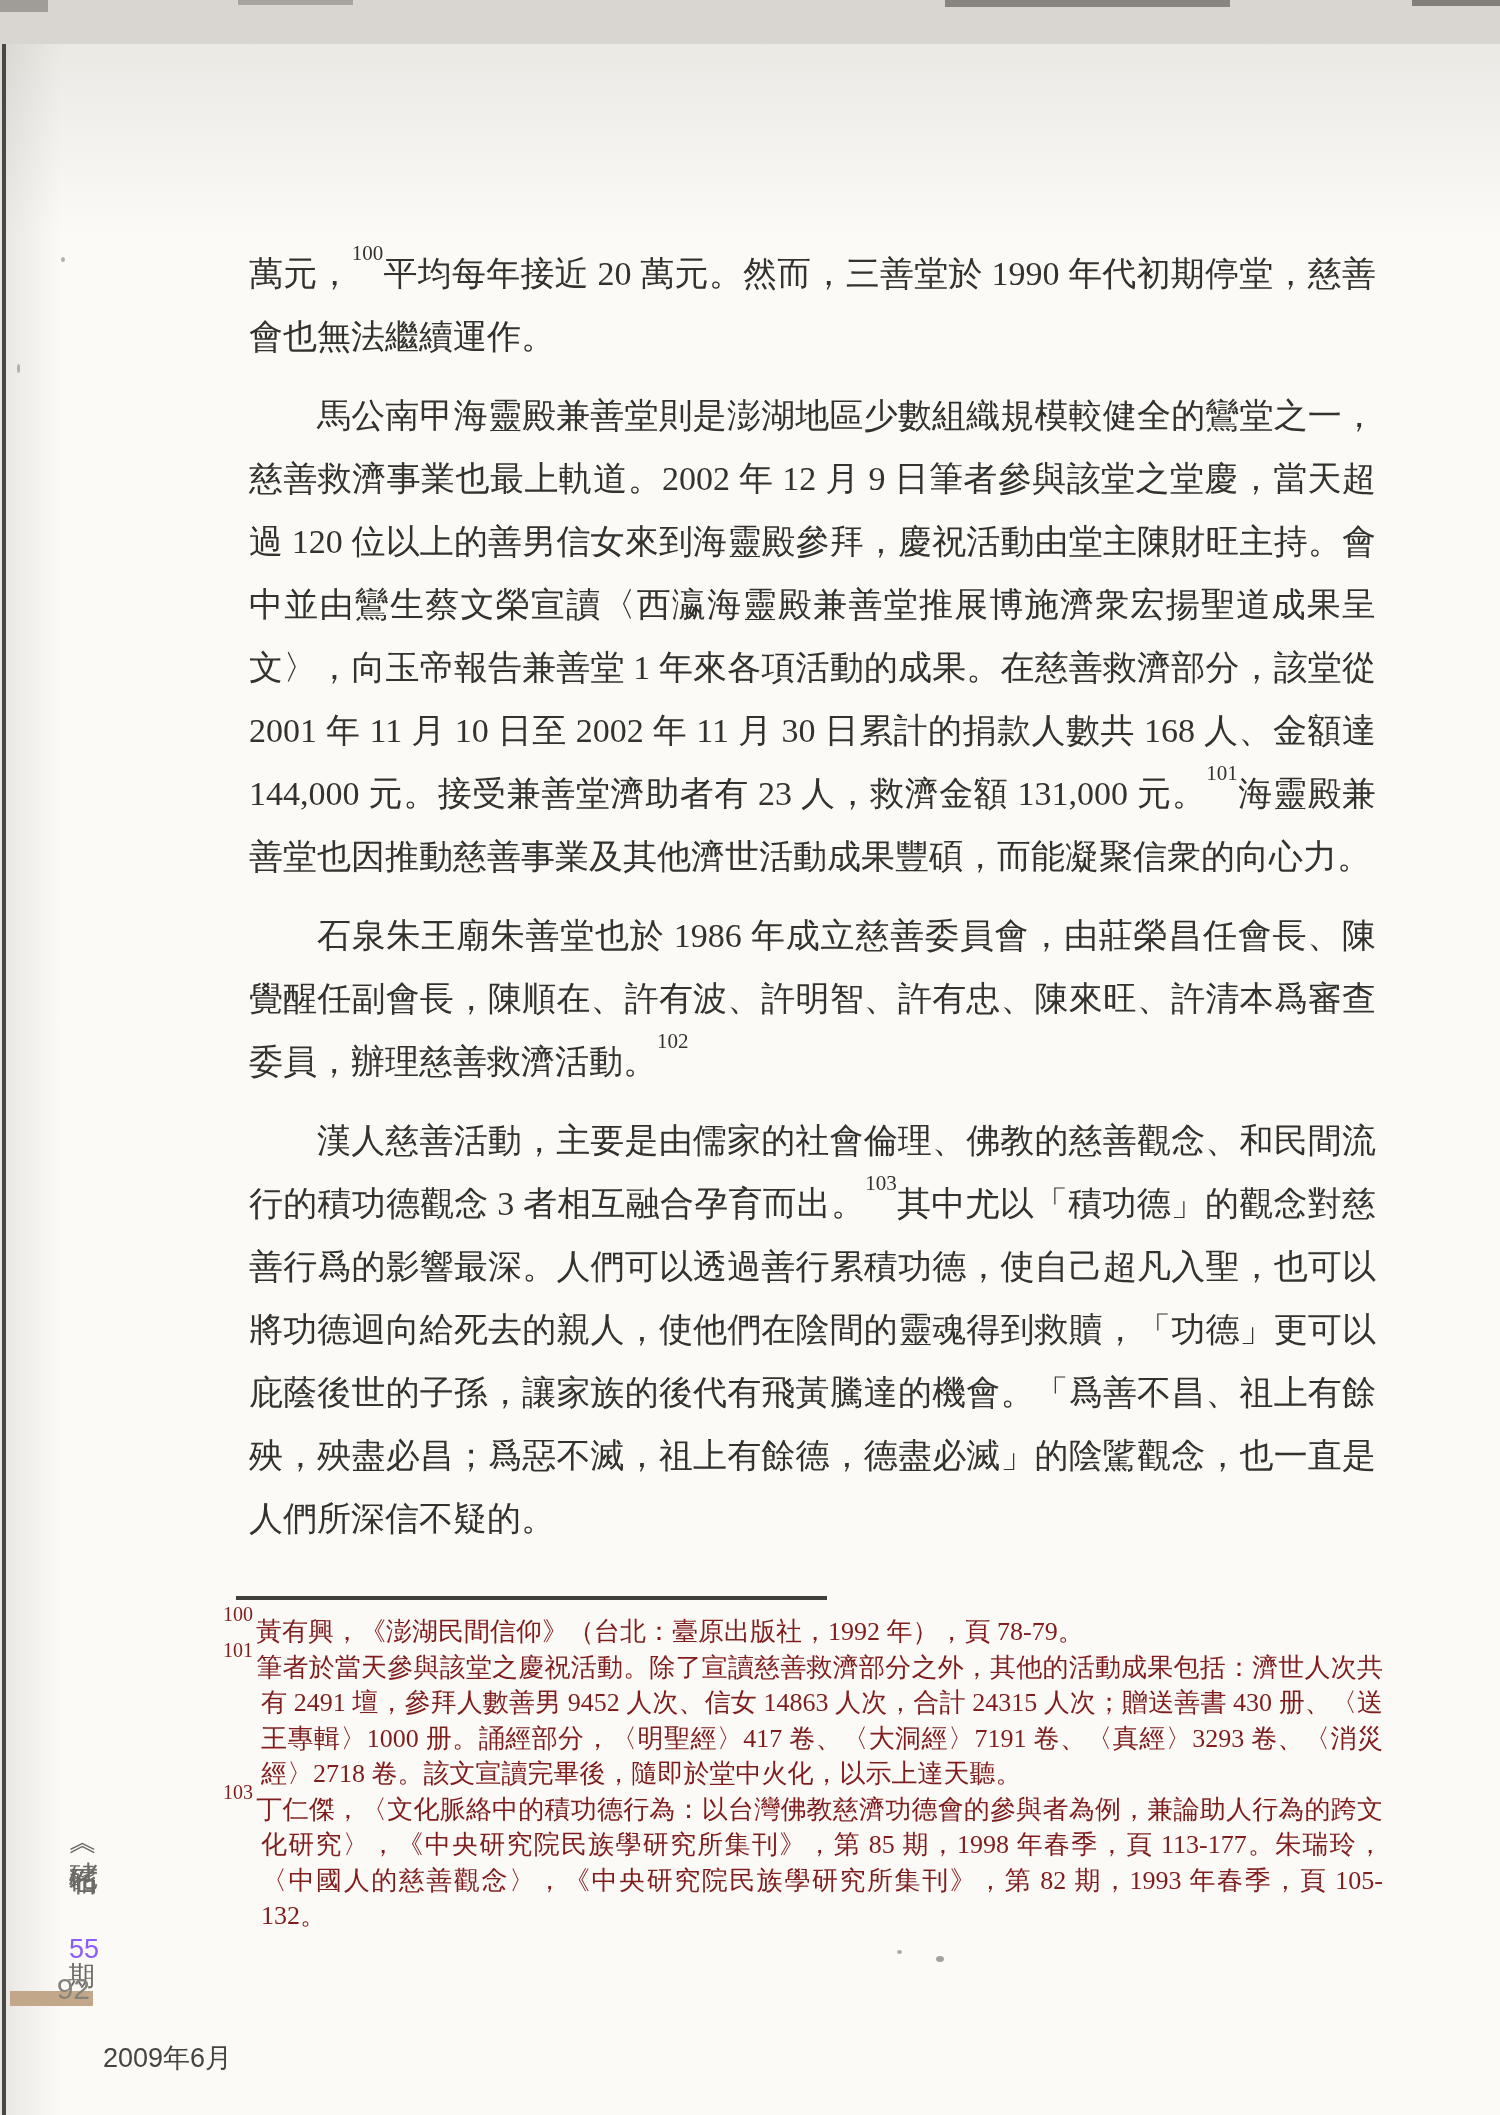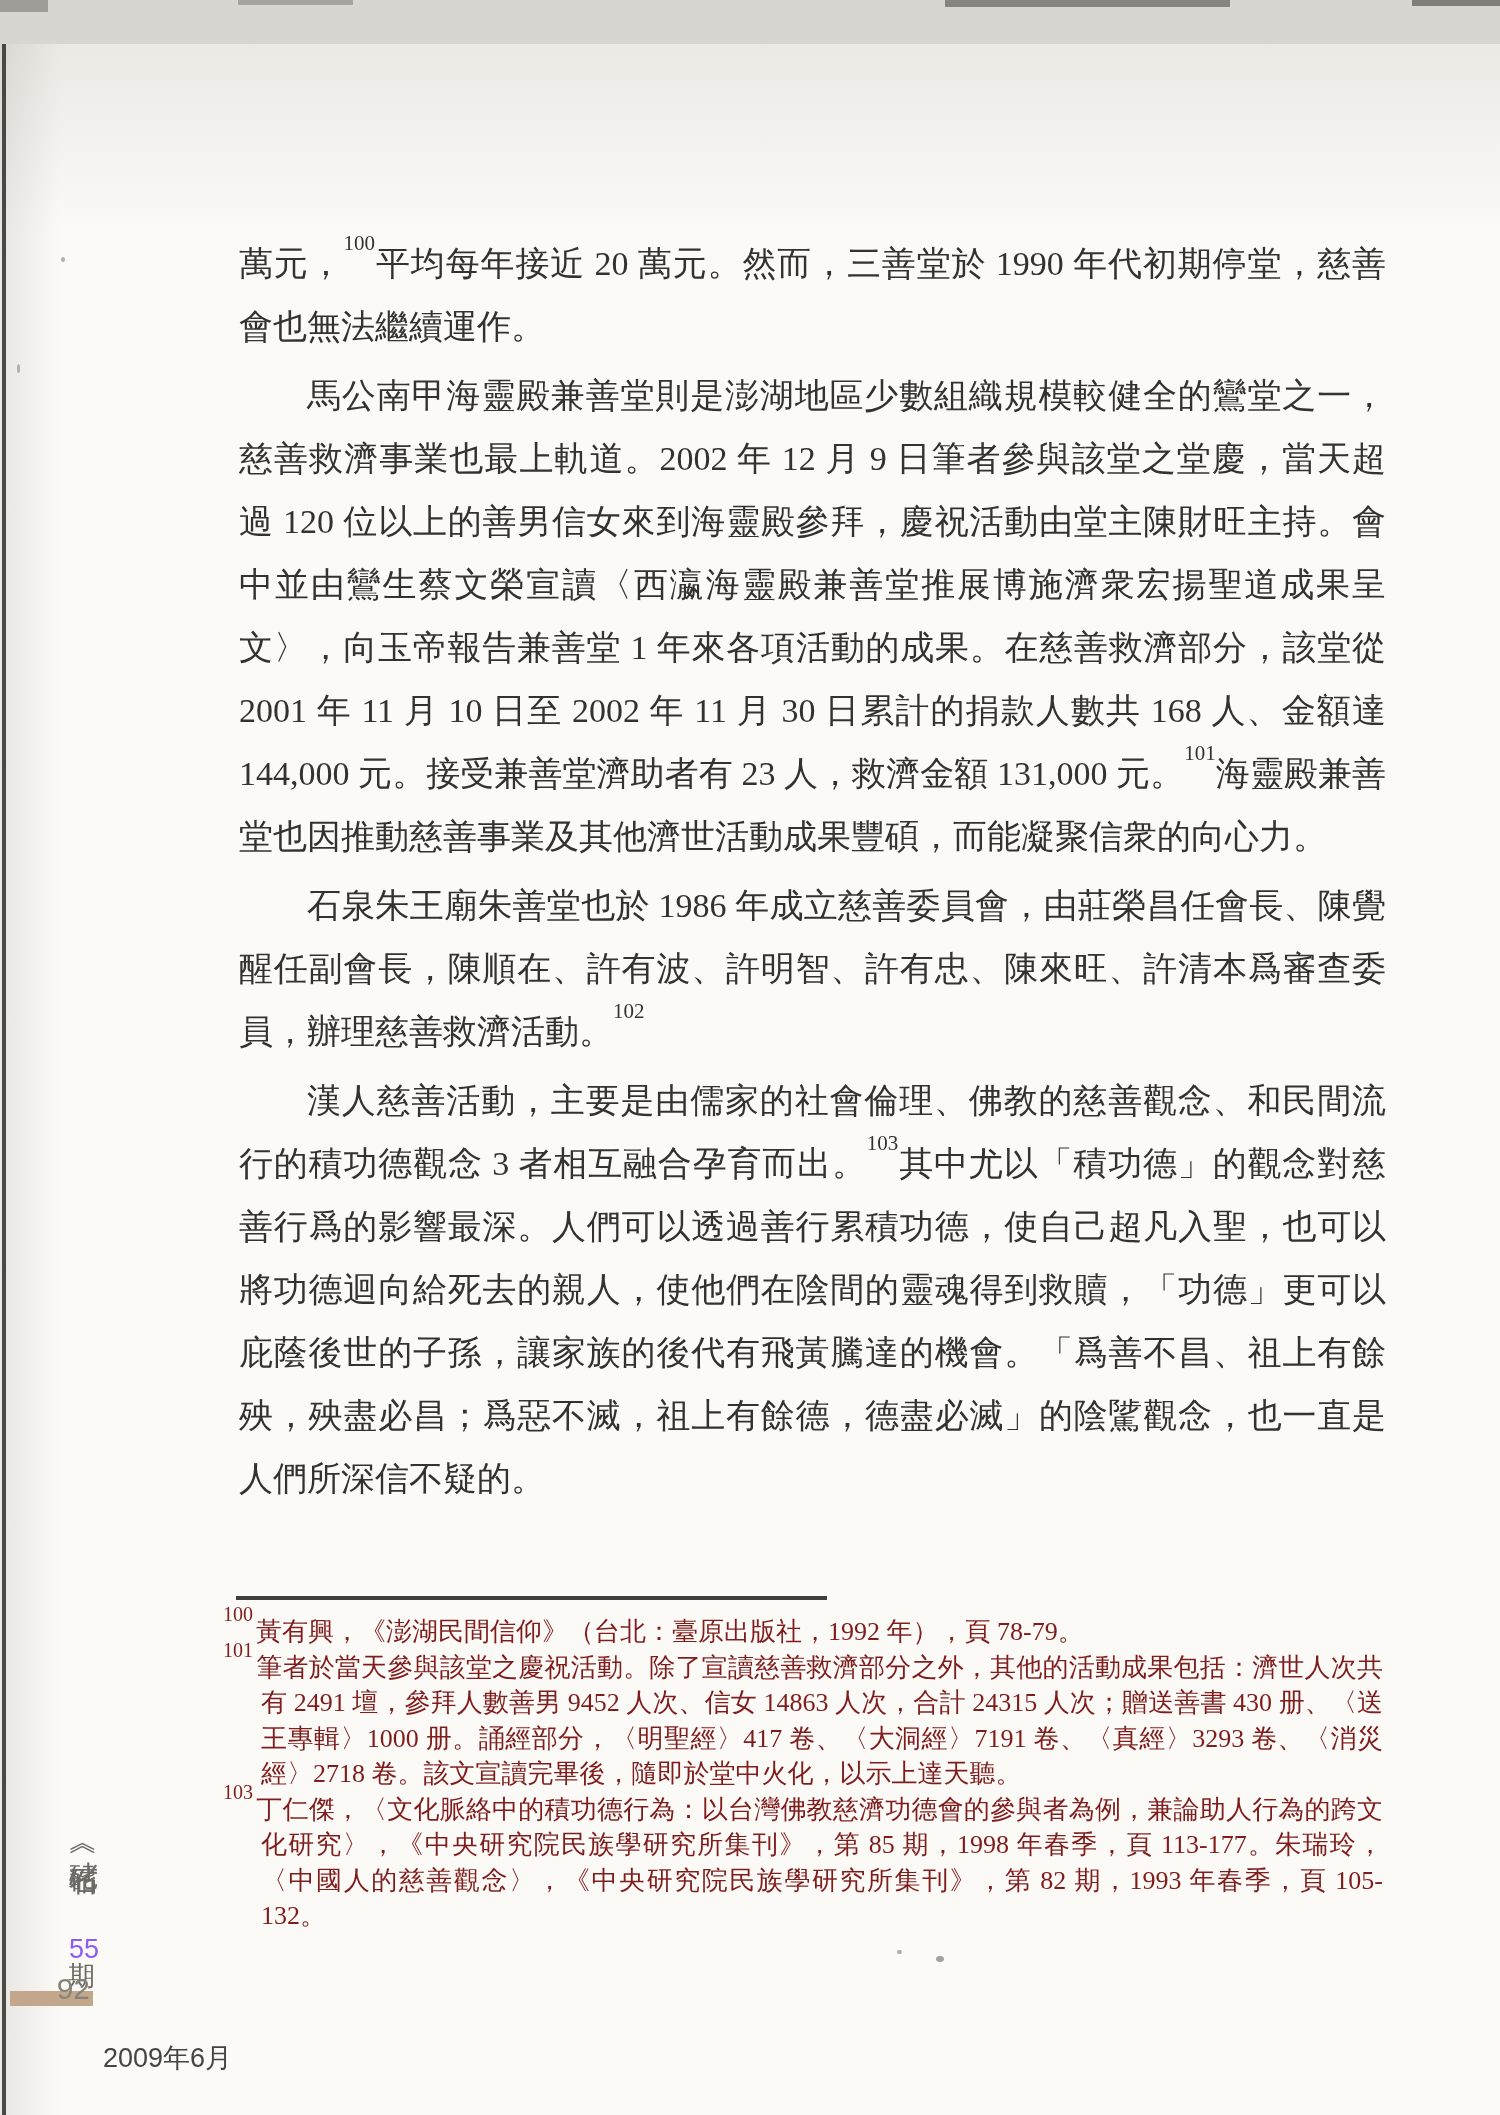--- a/index.html
+++ b/index.html
@@ -19,21 +19,21 @@
     background:linear-gradient(to right,rgba(90,86,80,0.12),rgba(90,86,80,0));}
   .spine-line{position:absolute;left:2px;top:44px;width:4px;height:2071px;background:#4a4843;}
   .smudge{position:absolute;background:#5c5954;}
   .speck{position:absolute;background:#6a675f;border-radius:50%;}
   
   .body-text{
     position:absolute;left:233px;top:226px;width:1159px;
     font-size:34px;line-height:63px;color:#34322e;
     text-align:justify;text-justify:inter-ideograph;
   }
-  .body-text p{margin:6px;text-align:justify;}
+  .body-text p{margin:16px;text-align:justify;}
   .body-text p.indent{text-indent:2em;font-family:Liberation Serif, serif;}
   sup.ref{font-size:21px;line-height:0;position:relative;top:-13px;letter-spacing:0;}
   
   .fn-rule{position:absolute;left:236px;top:1596px;width:591px;height:4px;background:#403f3b;}
   .footnotes{
     position:absolute;left:223px;top:1614px;width:1160px;
     font-size:26px;line-height:35.5px;color:#7f1d1d;
     text-align:justify;text-justify:inter-ideograph;
   }
   .footnote{padding-left:38px;text-indent:-38px;margin:0;text-align:justify;}

